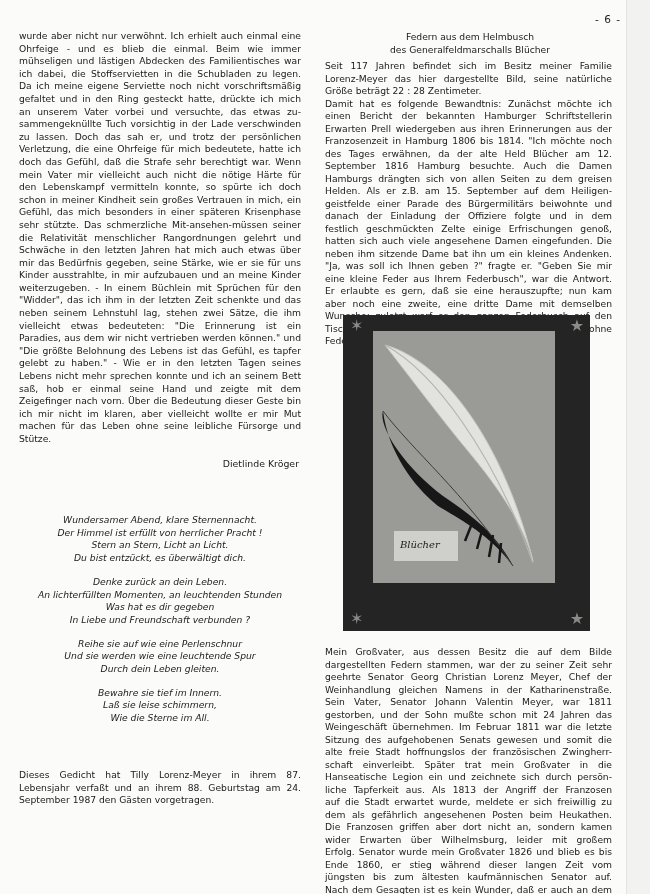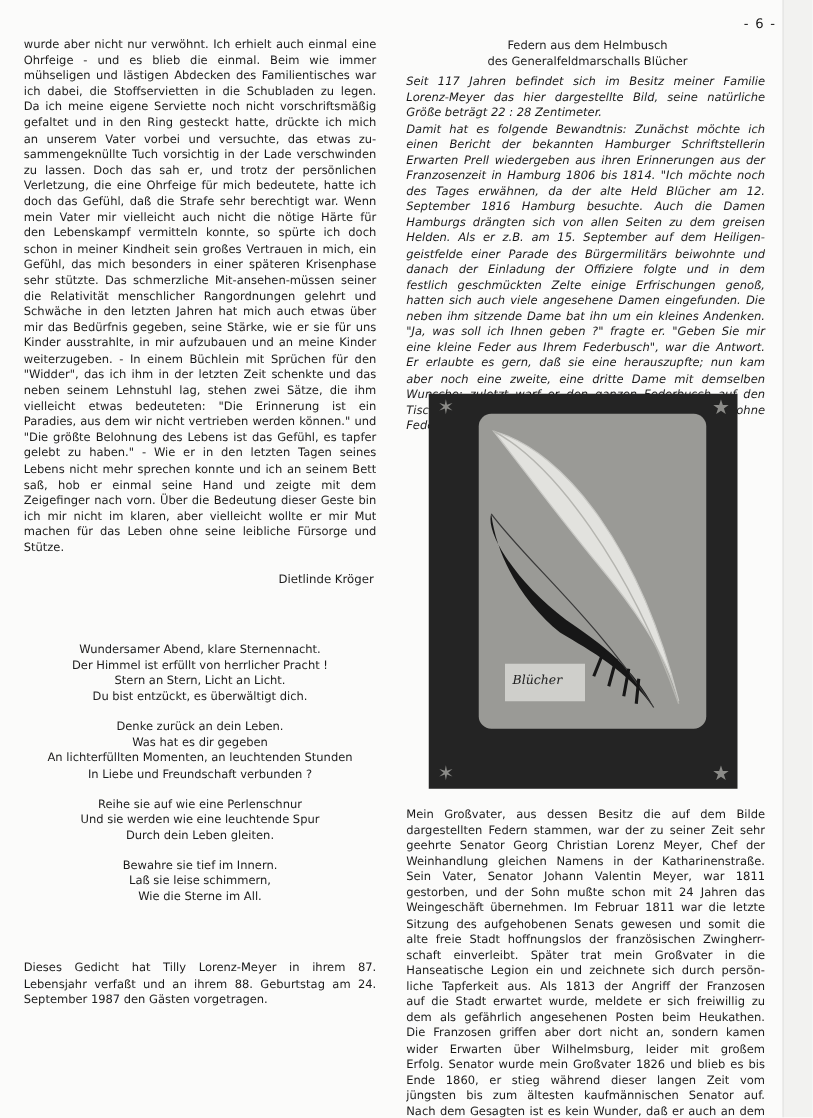--- a/index.html
+++ b/index.html
@@ -21,42 +21,41 @@
   }
   .col-left { left: 19px; top: 30px; width: 282px; }
   .justify { text-align: justify; margin: 0; }
   .author {
     text-align: right; margin-top: 12px; padding-right: 2px; font-size: 9.4px;
   }
   .poem {
     position: absolute; left: 19px; top: 514px; width: 282px; text-align: center;
     font-size: 9.2px; line-height: 12.7px;
   }
-  .stanza { margin-bottom: 11px; }
+  .stanza { margin-bottom: 11px; font-style: italic; }
   .stanza div { white-space: nowrap; }
   .note {
     position: absolute; left: 19px; top: 769px; width: 282px;
     font-size: 9.2px; line-height: 12.6px;
   }
   .article-title {
     position: absolute; left: 325px; top: 31px; width: 290px; text-align: center;
     font-size: 9.2px; line-height: 12.6px;
   }
-  .intro { position: absolute; left: 325px; top: 60px; width: 287px; font-size: 9.2px; line-height: 12.5px; font-style: italic; }
+  .intro { position: absolute; left: 325px; top: 60px; width: 287px; font-size: 9.2px; line-height: 12.5px; }
   .main-right { position: absolute; left: 325px; top: 646px; width: 287px; font-size: 9.2px; line-height: 12.5px; }
   .ln-block { display: block; white-space: nowrap; text-align: justify; text-align-last: justify; }
   .ln-block.last { text-align-last: left; }
   .picture {
     position: absolute; left: 343px; top: 315px; width: 247px; height: 316px;
     background: #242424;
   }
   .picture .inner {
-    position: absolute; left: 40px; top: 16px; width: 182px; height: 252px;
+    position: absolute; left: 30px; top: 16px; width: 182px; height: 252px;
     background: #9a9a96;
-    border-radius: 10px;
   }
   .star { position: absolute; color: #8b8b88; font-size: 16px; line-height: 16px; }
   .signature-card {
     position: absolute; left: 21px; top: 200px; width: 64px; height: 30px; background: #cfcfcb;
   }
   .signature-text {
     position: absolute; left: 6px; top: 8px; font-family: "DejaVu Serif", serif; font-style: italic;
     font-size: 10px; color: #202020;
   }
 </style>
@@ -108,22 +107,22 @@
 
 <div class="poem" id="poem">
     <div class="stanza">
       <div>Wundersamer Abend, klare Sternennacht.</div>
       <div>Der Himmel ist erfüllt von herrlicher Pracht !</div>
       <div>Stern an Stern, Licht an Licht.</div>
       <div>Du bist entzückt, es überwältigt dich.</div>
     </div>
     <div class="stanza">
       <div>Denke zurück an dein Leben.</div>
+      <div>An lichterfüllten Momenten, an leuchtenden Stunden</div>
       <div>Was hat es dir gegeben</div>
-      <div>An lichterfüllten Momenten, an leuchtenden Stunden</div>
       <div>In Liebe und Freundschaft verbunden ?</div>
     </div>
     <div class="stanza">
       <div>Reihe sie auf wie eine Perlenschnur</div>
       <div>Und sie werden wie eine leuchtende Spur</div>
       <div>Durch dein Leben gleiten.</div>
     </div>
     <div class="stanza">
       <div>Bewahre sie tief im Innern.</div>
       <div>Laß sie leise schimmern,</div>

